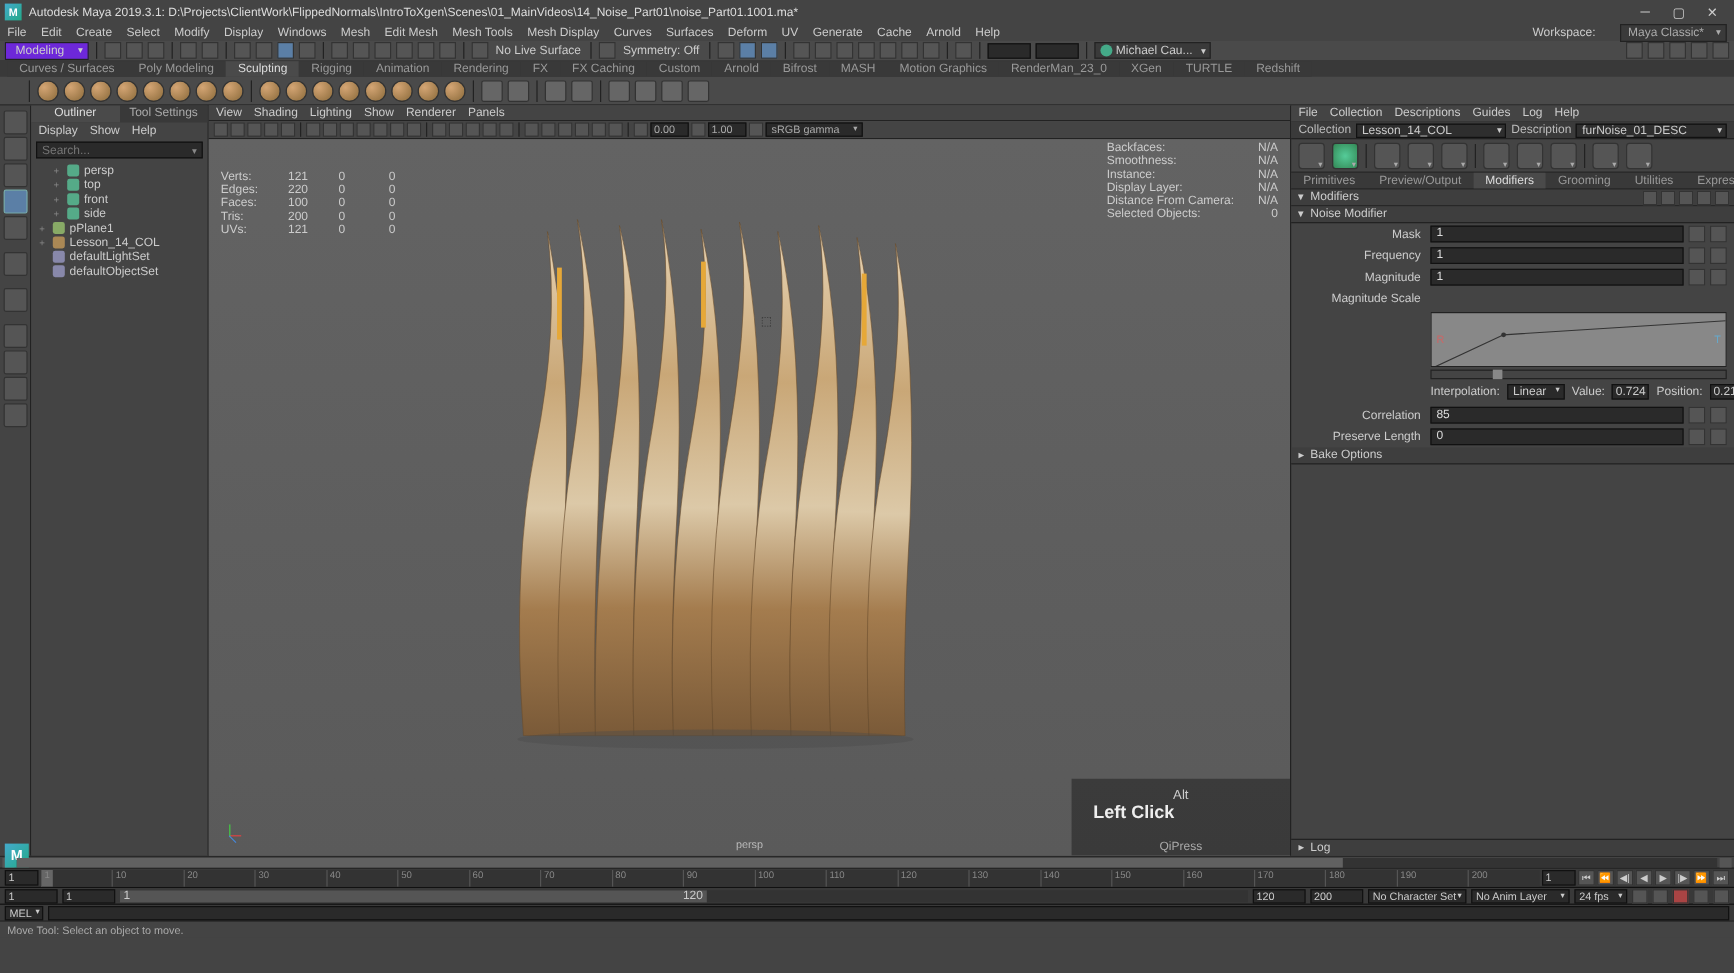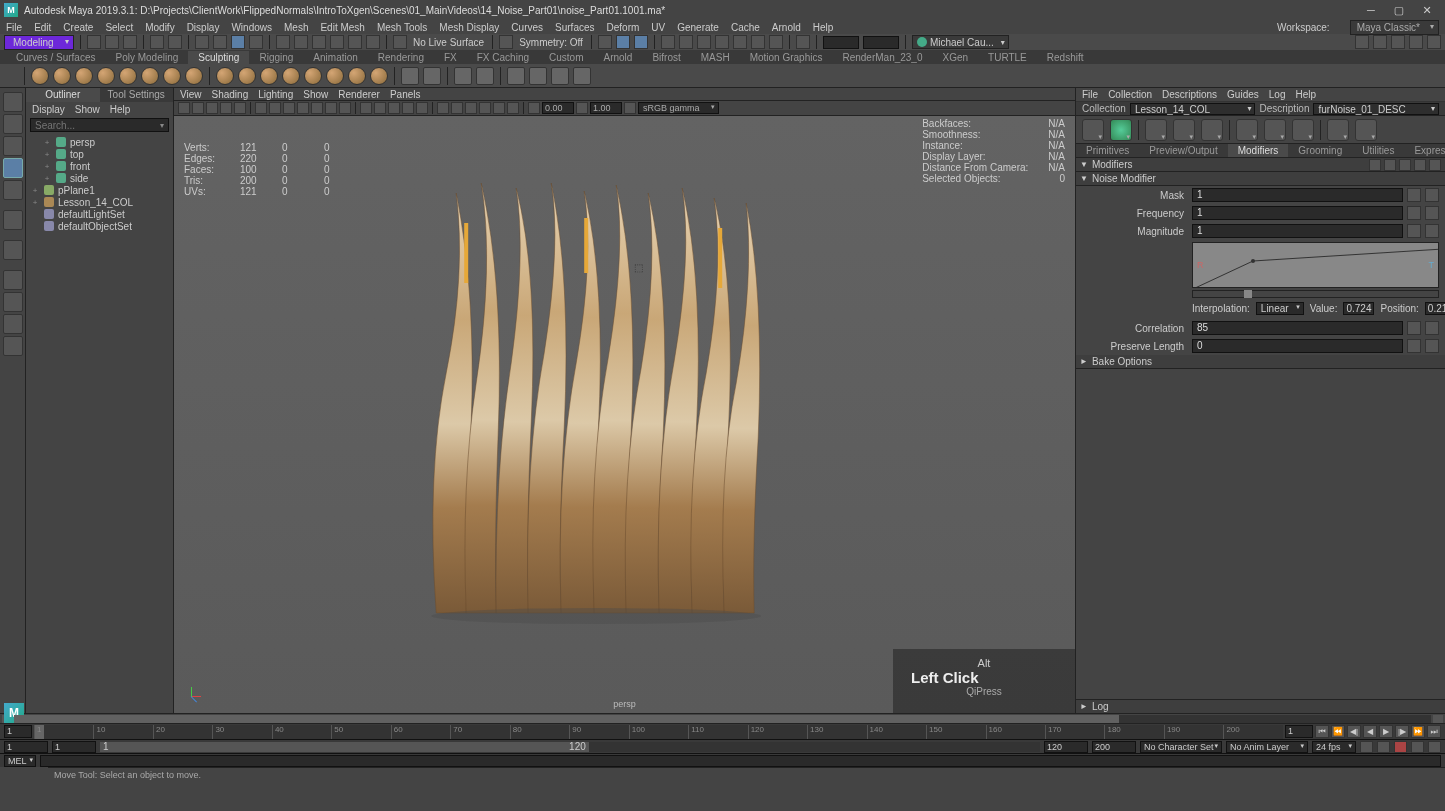--- a/index.html
+++ b/index.html
@@ -74,21 +74,21 @@
 .hud-right .val { color:#ccc; }
 .hair { position:absolute; left:50%; top:48%; transform:translate(-58%,-50%); width:360px; height:460px; }
 .axis { position:absolute; left:14px; bottom:16px; width:18px; height:18px; }
 .axis .x { position:absolute; left:3px; bottom:0; width:10px; height:1px; background:#d44; }
 .axis .y { position:absolute; left:3px; bottom:0; width:1px; height:10px; background:#4c4; }
 .axis .z { position:absolute; left:3px; bottom:0; width:8px; height:1px; background:#48d; transform:rotate(45deg); transform-origin:left center; }
 .camlabel { position:absolute; bottom:4px; left:50%; transform:translateX(-50%); font-size:9px; color:#bbb; }
 .keyoverlay { position:absolute; right:0; bottom:0; width:182px; height:64px; background:rgba(20,20,20,.45); padding:8px 12px; }
 .keyoverlay .mod { color:#ccc; text-align:center; font-size:11px; }
 .keyoverlay .act { color:#eee; text-align:left; font-size:15px; font-weight:600; padding-left:6px; }
-.keyoverlay .brand { color:#aaa; text-align:center; font-size:10px; }
+.keyoverlay .brand { color:#aaa; text-align:center; font-size:10px; margin-top:14px; }
 .xgen { width:370px; background:#444; display:flex; flex-direction:column; border-left:1px solid #222; }
 .xgen .xmenu { height:14px; display:flex; gap:10px; padding:0 6px; align-items:center; background:#444; border-bottom:1px solid #333; }
 .xgen .colrow { height:14px; display:flex; align-items:center; padding:0 6px; gap:4px; background:#3a3a3a; border-bottom:1px solid #222; }
 .xgen .colrow .lbl { font-size:10px; color:#bbb; }
 .xgen .colrow .dd { flex:1; background:#2e2e2e; height:12px; border:1px solid #111; font-size:10px; padding:0 4px; color:#ccc; position:relative; }
 .xgen .colrow .dd::after { content:"▾"; position:absolute; right:3px; font-size:8px; }
 .xgen .toolrow { height:28px; display:flex; align-items:center; gap:6px; padding:0 6px; border-bottom:1px solid #222; }
 .xgen .toolrow .tb { width:22px; height:22px; background:#555; border:1px solid #333; border-radius:3px; position:relative; }
 .xgen .toolrow .tb.green { background:radial-gradient(#5c9,#385);}
 .xgen .toolrow .tb::after { content:"▾"; position:absolute; right:1px; bottom:-1px; font-size:7px; color:#aaa; }
@@ -134,21 +134,21 @@
 .rangeslider .fld { width:44px; height:12px; background:#2a2a2a; border:1px solid #111; font-size:9px; padding:0 2px; color:#ccc; }
 .rangeslider .track { flex:1; height:10px; background:#333; position:relative; }
 .rangeslider .track .thumb { position:absolute; left:0; width:52%; height:100%; background:#555; display:flex; align-items:center; justify-content:space-between; padding:0 3px; font-size:8px; color:#aaa; }
 .rangeslider .dd { width:82px; height:12px; background:#2a2a2a; border:1px solid #111; font-size:9px; padding:0 3px; color:#ccc; position:relative; }
 .rangeslider .dd::after { content:"▾"; position:absolute; right:3px; font-size:7px; }
 .rangeslider .ib { width:13px; height:12px; background:#555; border:1px solid #333; }
 .cmdline { height:14px; background:#393939; display:flex; align-items:center; padding:0 4px; gap:4px; border-top:1px solid #111; }
 .cmdline .mel { width:32px; height:12px; background:#2a2a2a; border:1px solid #111; font-size:9px; padding:0 3px; position:relative;}
 .cmdline .mel::after { content:"▾"; position:absolute; right:2px; font-size:7px;}
 .cmdline .input { flex:1; height:12px; background:#2a2a2a; border:1px solid #111; }
-.helpline { height:14px; background:#444; display:flex; align-items:center; padding:0 6px; font-size:9px; color:#aaa; border-top:1px solid #222;margin-left:48px; }
+.helpline { height:14px; background:#444; display:flex; align-items:center; padding:0 6px; font-size:9px; color:#aaa; border-top:1px solid #222; }
 .mlogo { position:absolute; left:4px; bottom:88px; width:20px; height:20px; background:linear-gradient(135deg,#4ac,#2a8); display:flex; align-items:center; justify-content:center; font-size:12px; font-weight:bold; color:#fff; }
 svg.hairsvg { width:100%; height:100%; }
 </style>
 </head>
 <body>
 
 <div class="titlebar">
   <div class="logo">M</div>
   <div class="title">Autodesk Maya 2019.3.1: D:\Projects\ClientWork\FlippedNormals\IntroToXgen\Scenes\01_MainVideos\14_Noise_Part01\noise_Part01.1001.ma*</div>
   <div class="winbtn">─</div>
@@ -582,20 +582,24 @@
       <div class="fld">1</div>
       <div class="ib"></div>
       <div class="ib"></div>
     </div>
     <div class="attrrow">
       <div class="lbl">Magnitude</div>
       <div class="fld">1</div>
       <div class="ib"></div>
       <div class="ib"></div>
     </div>
+    <div class="attrrow">
+      <div class="lbl">Magnitude Scale</div>
+      <div style="flex:1"></div>
+    </div>
     <div class="curveed">
       <span class="lR">R</span>
       <span class="lT">T</span>
       <svg width="100%" height="100%" style="position:absolute;inset:0;">
         <polyline points="0,46 60,18 250,6" fill="none" stroke="#333" stroke-width="1"></polyline>
         <circle cx="60" cy="18" r="2" fill="#333"></circle>
       </svg>
     </div>
     <div class="curvetrack">
         <div class="hand"></div>

